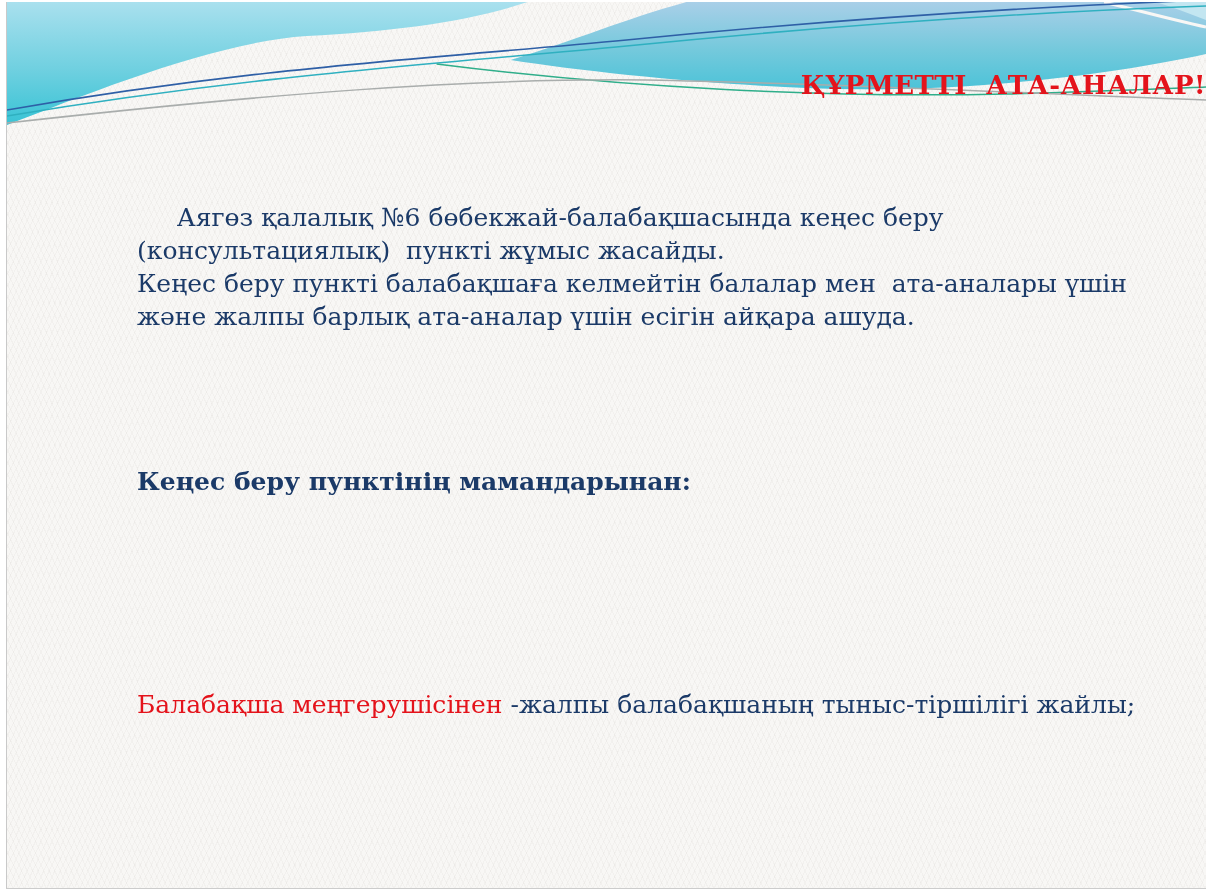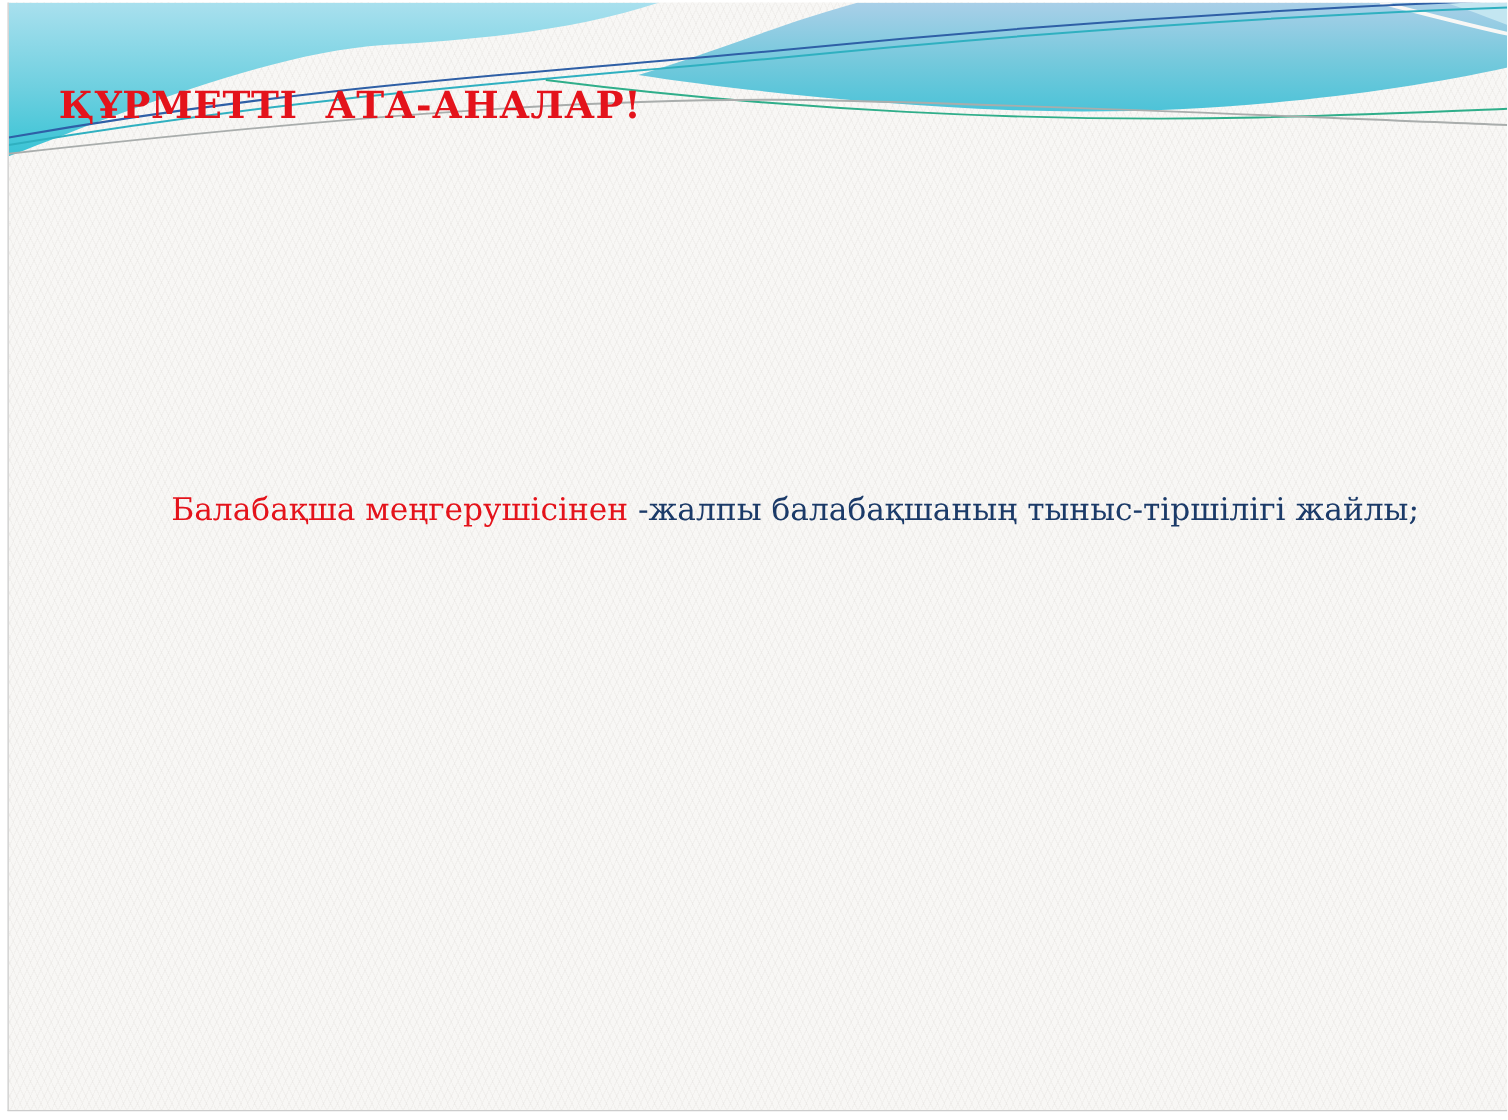--- a/index.html
+++ b/index.html
@@ -21,22 +21,22 @@
     border-bottom:1px solid #cccccc;
     overflow:hidden;
   }
   .waves{
     position:absolute;left:0;top:0;width:100%;height:200px;
     display:block;
   }
   .slide-title{
     position:absolute;
     left:40px;right:0;top:66px;
-    text-align:left;
-    font-size:30px;line-height:34px;
+    text-align:right;
+    font-size:26px;line-height:34px;
     font-weight:bold;
     letter-spacing:0.5px;
     color:#e4131b;
     white-space:pre-wrap;
   }
   .content{
     position:absolute;
     left:130px;top:133px;
     width:1015px;
     font-size:25px;
@@ -80,22 +80,27 @@
 
       <path d="M0,108 C240,66 430,56 620,38 C820,18 1020,5 1200,-2" fill="none" stroke="#2e5fa6" stroke-width="1.6"></path>
       <path d="M0,114 C240,74 430,62 620,44 C820,24 1030,10 1200,4" fill="none" stroke="#2fb0c0" stroke-width="1.6"></path>
       <path d="M430,62 C620,86 820,96 1000,92 C1080,90 1150,87 1200,85" fill="none" stroke="#2fae8a" stroke-width="1.5"></path>
       <path d="M0,121 C260,92 460,76 640,78 C840,82 1040,92 1200,98" fill="none" stroke="#a9adac" stroke-width="1.5"></path>
     </svg>
 
     <div class="slide-title">ҚҰРМЕТТІ  АТА-АНАЛАР!</div>
 
     <div class="content">
+      <p class="para-1">     Аягөз қалалық №6 бөбекжай-балабақшасында кеңес беру
+(консультациялық)  пункті жұмыс жасайды.
+Кеңес беру пункті балабақшаға келмейтін балалар мен  ата-аналары үшін
+және жалпы барлық ата-аналар үшін есігін айқара ашуда.</p>
 
 
+      <p class="specialists-heading">Кеңес беру пунктінің мамандарынан:</p>
 
       <div class="specialists">
         <p><span class="lead">Балабақша меңгерушісінен</span><span> -жалпы балабақшаның тыныс-тіршілігі жайлы;</span></p>
         
         
         
         
         
       </div>
     </div>

